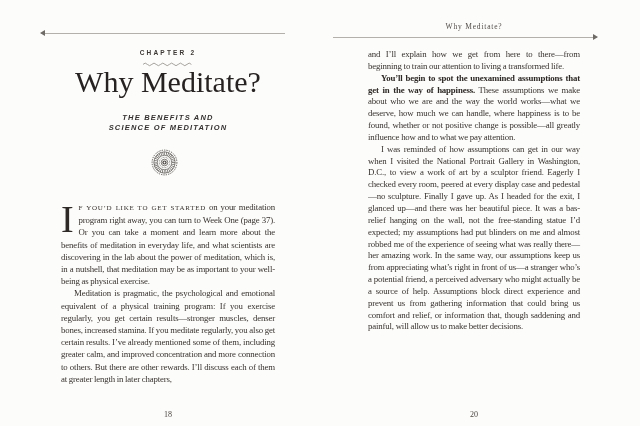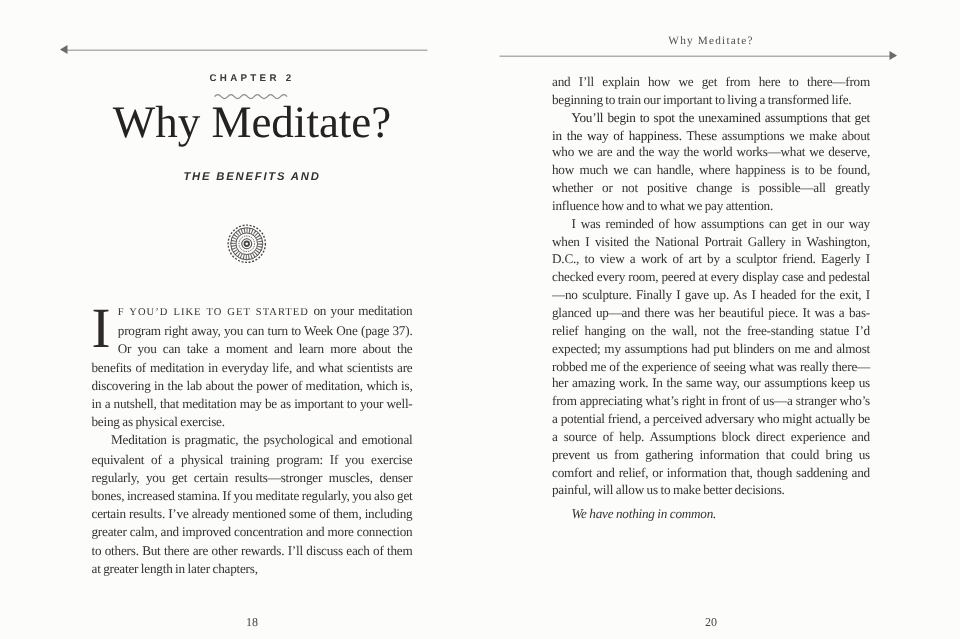--- a/index.html
+++ b/index.html
@@ -46,21 +46,21 @@
   .body-left{left:61px;top:201px;width:214px;font-size:8.8px;line-height:12.2px;letter-spacing:-0.15px;word-spacing:-0.3px;}
   .body-right{left:368px;top:49px;width:212px;font-size:8.8px;line-height:11.85px;letter-spacing:-0.15px;word-spacing:-0.3px;}
   .para{margin:0;}
   .indent{text-indent:13px;}
   .gap-top{margin-top:2px;}
   .dropcap{
     float:left;font-size:38px;line-height:34px;height:35px;
     padding:1px 5px 0 0;color:#2e2a28;
   }
   .opening-caps{font-size:7px;letter-spacing:0.7px;}
-  .lead-bold{font-weight:normal;color:#2c2825;}
+  .lead-bold{font-weight:bold;color:#2c2825;}
   .assumption{font-style:italic;text-indent:13px;margin-top:3.5px;text-align:left;}
 </style>
 </head>
 <body>
 
 <div class="spread">
 
   <div>
 
     <div class="rule rule-left">
@@ -70,20 +70,21 @@
     <div class="chapter-label">CHAPTER 2</div>
 
     <svg class="squiggle" width="52" height="6" viewBox="0 0 52 6">
       <path d="M1 3.4 q2.2 -2.6 4.4 0 t4.4 0 t4.4 0 t4.4 0 t4.4 0 t4.4 0 t4.4 0 t4.4 0 t4.4 0 t4.4 0 t4.4 0" fill="none" stroke="#8f8b87" stroke-width="0.8"></path>
     </svg>
 
     <h1 class="title">Why Meditate?</h1>
 
     <div class="subtitle">
       <div>THE BENEFITS AND</div>
+      <div>SCIENCE OF MEDITATION</div>
     </div>
 
     <svg class="ornament" width="27" height="27" viewBox="0 0 27 27">
       <g fill="none" stroke="#4a4643">
         <circle cx="13.5" cy="13.5" r="12.4" stroke-width="0.9" stroke-dasharray="1.3 1.1"></circle>
         <circle cx="13.5" cy="13.5" r="10.7" stroke-width="0.6"></circle>
         <circle cx="13.5" cy="13.5" r="9" stroke-width="3.4" stroke-dasharray="0.7 1.05" opacity="0.85"></circle>
         <circle cx="13.5" cy="13.5" r="7.2" stroke-width="0.6"></circle>
         <circle cx="13.5" cy="13.5" r="5.2" stroke-width="0.6" stroke-dasharray="0.9 0.7"></circle>
         <circle cx="13.5" cy="13.5" r="3.3" stroke-width="0.7"></circle>
@@ -104,22 +105,21 @@
 
   <div>
 
     <div class="running-head">Why Meditate?</div>
 
     <div class="rule rule-right">
       <span class="arrow arrow-right"></span>
     </div>
 
     <div class="body-text body-right">
-      <p class="para">and I’ll explain how we get from here to there—from beginning to train our important to living a transformed life.</p>
+      <p class="para">and I’ll explain how we get from here to there—from beginning to train our attention to living a transformed life.</p>
       <p class="para indent"><b class="lead-bold">You’ll begin to spot the unexamined assumptions that get in the way of happiness.</b><span> These assumptions we make about who we are and the way the world works—what we deserve, how much we can handle, where happiness is to be found, whether or not positive change is possible—all greatly influence how and to what we pay attention.</span></p>
       <p class="para indent">I was reminded of how assumptions can get in our way when I visited the National Portrait Gallery in Washington, D.C., to view a work of art by a sculptor friend. Eagerly I checked every room, peered at every display case and pedestal—no sculpture. Finally I gave up. As I headed for the exit, I glanced up—and there was her beautiful piece. It was a bas-relief hanging on the wall, not the free-standing statue I’d expected; my assumptions had put blinders on me and almost robbed me of the experience of seeing what was really there—her amazing work. In the same way, our assumptions keep us from appreciating what’s right in front of us—a stranger who’s a potential friend, a perceived adversary who might actually be a source of help. Assumptions block direct experience and prevent us from gathering information that could bring us comfort and relief, or information that, though saddening and painful, will allow us to make better decisions.</p>
-      <p class="para assumption">We have nothing in common.</p>
     </div>
 
     <div class="folio folio-right">20</div>
   </div>
 
 </div>
 
 </body></html>

